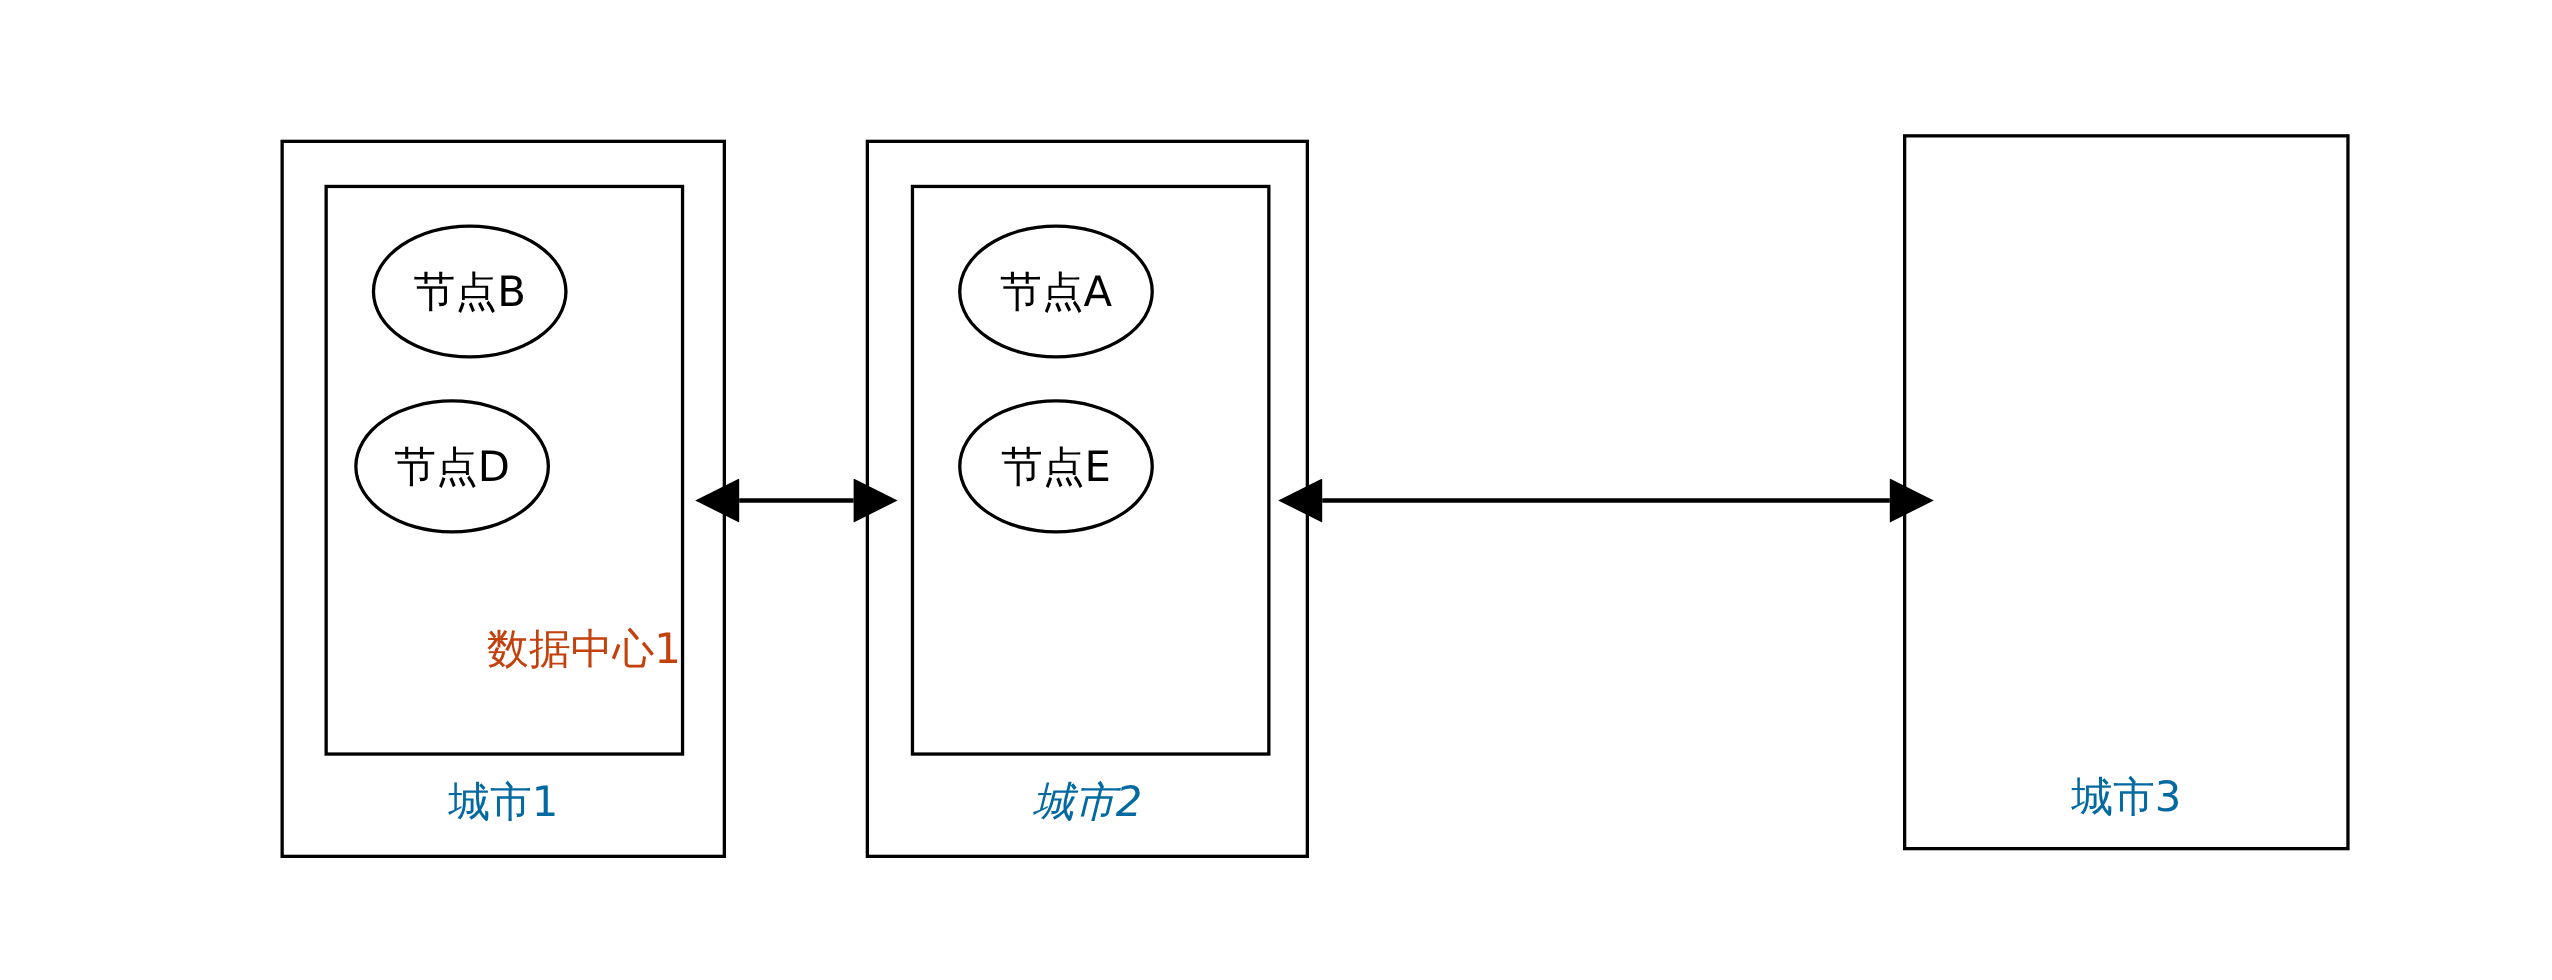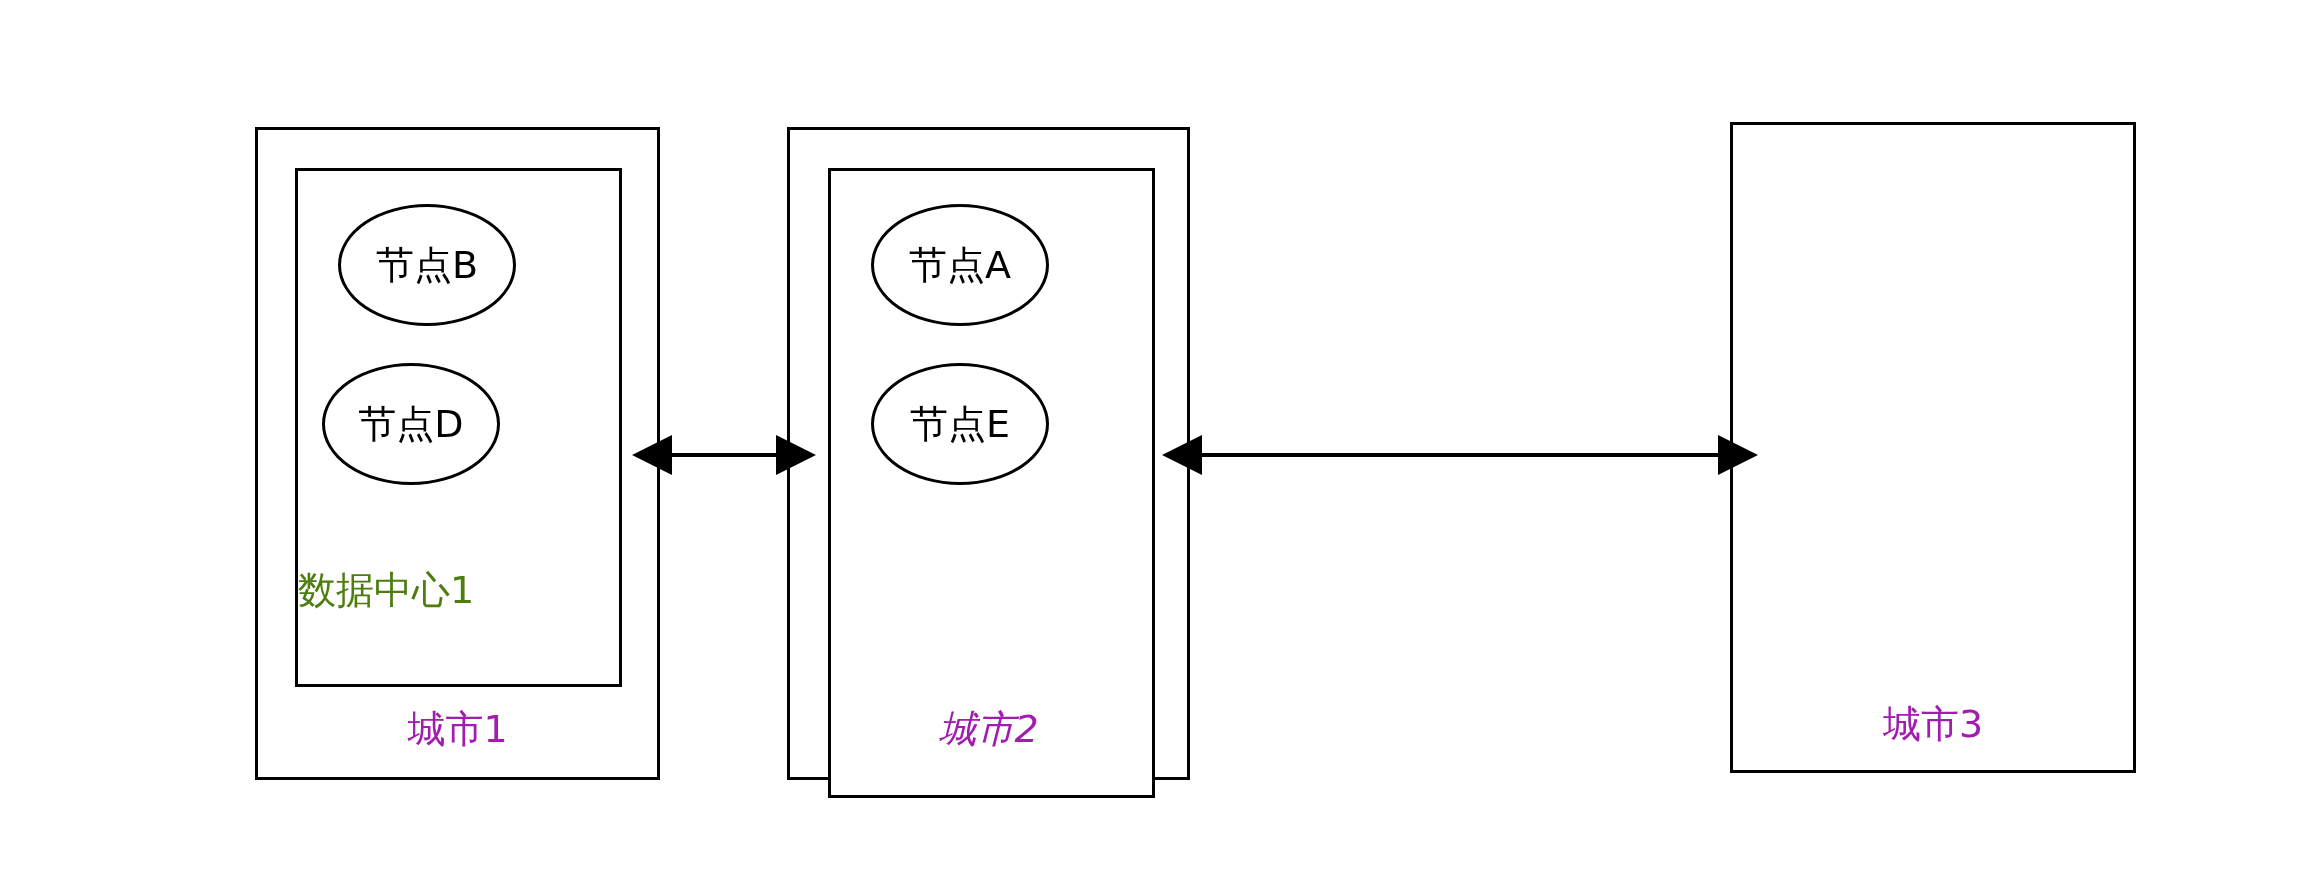--- a/index.html
+++ b/index.html
@@ -44,33 +44,33 @@
   .node-label {
     font-size: 38px;
     color: #000000;
     line-height: 1;
     white-space: nowrap;
   }
   .dc-label {
     position: absolute;
     left: 0;
     right: 0;
-    text-align: left;
+    text-align: right;
     font-size: 38px;
-    color: #4d7c0f;
+    color: #c2410c;
     line-height: 1;
     white-space: nowrap;
   }
   .city-label {
     position: absolute;
     left: 0;
     right: 0;
     text-align: center;
     font-size: 38px;
-    color: #a21caf;
+    color: #0369a1;
     line-height: 1;
     white-space: nowrap;
   }
   .link-svg {
     position: absolute;
     overflow: visible;
   }
 </style>
 </head>
 <body>
@@ -90,21 +90,21 @@
       </div>
 
       <div class="dc-label" style="top:400px;">数据中心1</div>
     </div>
 
     <div class="city-label" style="top:580px;">城市1</div>
   </div>
 
   <div class="city-box" style="left:755px; top:127px; width:403px; height:653px;">
 
-    <div class="dc-box" style="left:38px; top:38px; width:327px; height:630px;text-decoration:underline;">
+    <div class="dc-box" style="left:38px; top:38px; width:327px; height:519px;text-decoration:underline;">
 
       <div class="node-ellipse" style="left:40px; top:33px; width:178px; height:122px;">
         <span class="node-label">节点A</span>
       </div>
 
       <div class="node-ellipse" style="left:40px; top:192px; width:178px; height:122px;">
         <span class="node-label">节点E</span>
       </div>
 
     </div>

